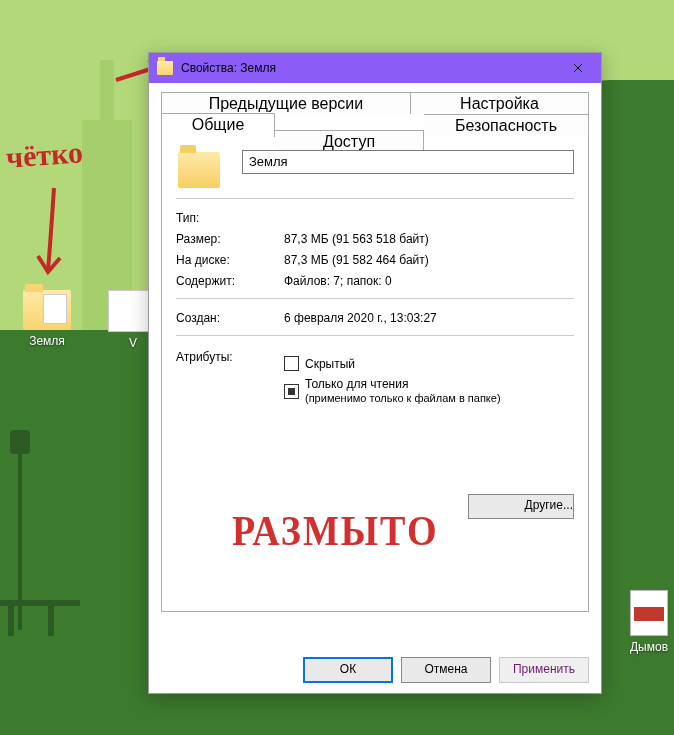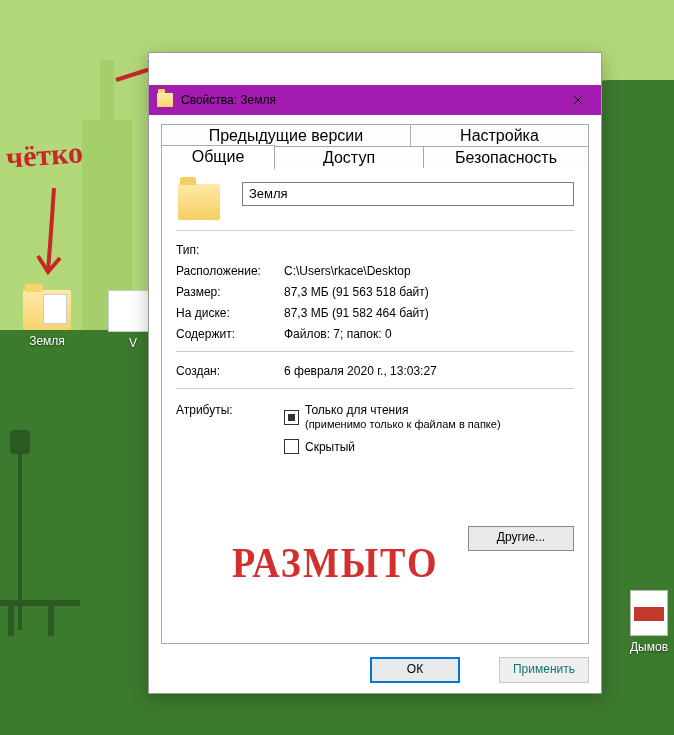--- a/index.html
+++ b/index.html
@@ -34,58 +34,58 @@
   .folder-glyph:after{content:"";position:absolute;right:4px;top:4px;width:22px;height:28px;background:#fff;border:1px solid #ccc;}
   .pdf-glyph{background:#fff;border:1px solid #bbb;position:relative;width:36px;height:44px;margin:0 auto 4px;}
   .pdf-glyph:before{content:"";position:absolute;left:3px;right:3px;top:16px;height:14px;background:#c1392b;}
 
   
   .annot{position:absolute;font-family:"Comic Sans MS","Segoe Script",cursive;font-weight:bold;color:#c62828;pointer-events:none;}
   svg.scribble{position:absolute;pointer-events:none;}
 
   
   .dialog{position:absolute;left:148px;top:52px;width:452px;height:640px;background:#fff;border:1px solid #9a9a9a;box-shadow:0 4px 18px rgba(0,0,0,.25);}
-  .titlebar{height:30px;display:flex;align-items:center;padding:0 0 0 8px;background:#a21caf;margin-top:32px;}
+  .titlebar{height:30px;display:flex;align-items:center;padding:0 0 0 8px;background:#8b5cf6;}
   .titlebar .ticon{width:16px;height:14px;background:linear-gradient(#ffe9a8,#f7d46e);border-radius:1px;margin-right:8px;position:relative;}
   .titlebar .ticon:before{content:"";position:absolute;left:1px;top:-4px;width:7px;height:4px;background:#f7d46e;border-radius:1px 1px 0 0;}
   .titlebar .ttxt{flex:1;font-size:12px;}
   .closebtn{width:46px;height:30px;display:flex;align-items:center;justify-content:center;font-family:Arial;cursor:default;}
 
   .dlgbody{padding:8px 12px 12px;}
   .tabrow{height:22px;display:flex;border-bottom:1px solid #aaa;}
   .tabrow2{margin-top:-1px;}
   .tab{border:1px solid #aaa;border-bottom:none;background:#fff;padding:2px 0 0;font-size:16px;text-align:center;position:relative;cursor:default;}
   .tab.inactive{background:#fdfdfd;top:1px;height:19px;}
   .tab.active{height:21px;z-index:2;background:#fff;}
   .tr1 .tab{flex:1;}
   .tr2 .t-general{width:112px;}
-  .tr2 .t-access{width:148px;border-left:none;}
+  .tr2 .t-access{width:148px;border-left:none;margin-top:16px;}
   .tr2 .t-sec{flex:1;border-left:none;}
   .tabcontent{border:1px solid #aaa;border-top:none;padding:14px 14px 50px;height:476px;box-sizing:border-box;position:relative;}
 
   .row{display:flex;align-items:flex-start;margin-bottom:10px;}
   .bigicon{width:42px;height:36px;background:linear-gradient(#ffe9a8,#f5cf62);border-radius:2px;position:relative;margin:2px 22px 0 2px;}
   .bigicon:before{content:"";position:absolute;left:2px;top:-7px;width:16px;height:8px;background:#f5cf62;border-radius:2px 2px 0 0;}
   .namebox{flex:1;border:1px solid #7a7a7a;padding:3px 6px;font-size:13px;height:16px;background:#fff;}
   hr.sep{border:none;border-top:1px solid #ccc;margin:10px 0 12px;}
   .kv{display:flex;font-size:12px;margin:7px 0;}
   .kv .k{width:108px;}
   .kv .v{flex:1;}
   .attrs .k{padding-top:2px;}
   .cb{display:flex;align-items:center;margin:2px 0 6px;}
   .cb .box{width:13px;height:13px;border:1px solid #333;margin-right:6px;display:flex;align-items:center;justify-content:center;font-size:10px;line-height:1;}
   .cb .box.tri{background:#fff;}
   .cb .box.tri:after{content:"";width:7px;height:7px;background:#333;}
   .subnote{font-size:11px;margin-left:0px;}
-  .otherbtn{position:absolute;right:14px;bottom:92px;width:104px;height:23px;border:1px solid #888;background:#e9e9e9;font-size:12px;cursor:default;text-align:center;line-height:21px;}
+  .otherbtn{position:absolute;right:14px;bottom:92px;width:104px;height:23px;border:1px solid #888;background:#e9e9e9;font-size:12px;cursor:default;text-align:right;line-height:21px;}
 
   .dlgbuttons{position:absolute;right:12px;bottom:10px;display:flex;gap:8px;}
   .btn{width:88px;height:24px;border:1px solid #888;background:#e9e9e9;font-size:12px;text-align:center;line-height:22px;cursor:default;}
   .btn.default{border:1px solid #0078d7;box-shadow:inset 0 0 0 1px #0078d7;}
-  .btn.disabled{color:#0f766e;border-color:#c8c8c8;background:#efefef;margin-left:31px;}
+  .btn.disabled{color:#701a75;border-color:#c8c8c8;background:#efefef;}
 
   .blur-annot{position:absolute;left:70px;bottom:58px;font-family:"Comic Sans MS","Segoe Script",cursive;color:#d32f2f;font-size:38px;font-weight:bold;letter-spacing:2px;transform:scaleY(1.1);}
 </style>
 </head>
 <body>
 
 <div class="desktop">
   <div class="spire"></div>
   <div class="bg-dark city"></div>
   <div class="bg-dark tree"></div>
@@ -157,61 +157,58 @@
       <div class="tabcontent">
         <div class="row">
           <div class="bigicon"></div>
           <div class="namebox">Земля</div>
         </div>
         <hr class="sep">
         <div class="kv">
             <div class="k">Тип:</div>
           </div>
         <div class="kv">
-            <div class="k">Расположение:</div>
-            <div class="v">C:\Users\rkace\Desktop</div>
-          </div>
-        <div class="kv">
             <div class="k">Размер:</div>
             <div class="v">87,3 МБ (91 563 518 байт)</div>
           </div>
         <div class="kv">
             <div class="k">На диске:</div>
             <div class="v">87,3 МБ (91 582 464 байт)</div>
           </div>
         <div class="kv">
             <div class="k">Содержит:</div>
             <div class="v">Файлов: 7; папок: 0</div>
           </div>
         <hr class="sep">
         <div class="kv">
             <div class="k">Создан:</div>
             <div class="v">6 февраля 2020 г., 13:03:27</div>
           </div>
         <hr class="sep">
         <div class="kv attrs">
           <div class="k">Атрибуты:</div>
           <div class="v">
+            <div class="cb" style="margin-top:8px">
+              <div class="box"></div>
+              <span>Скрытый</span>
+            </div>
             <div class="cb">
               <div class="box tri"></div>
               <div>
                 <span>Только для чтения</span><br>
                 <span class="subnote">(применимо только к файлам в папке)</span>
               </div>
             </div>
-            <div class="cb" style="margin-top:8px">
-              <div class="box"></div>
-              <span>Скрытый</span>
-            </div>
           </div>
         </div>
         <div class="otherbtn">Другие...</div>
 
         <div class="blur-annot">РАЗМЫТО</div>
       </div>
     </div>
 
     <div class="dlgbuttons">
       <div class="btn default">ОК</div>
+      <div class="btn">Отмена</div>
       <div class="btn disabled">Применить</div>
     </div>
   </div>
 </div>
 
 </body></html>

